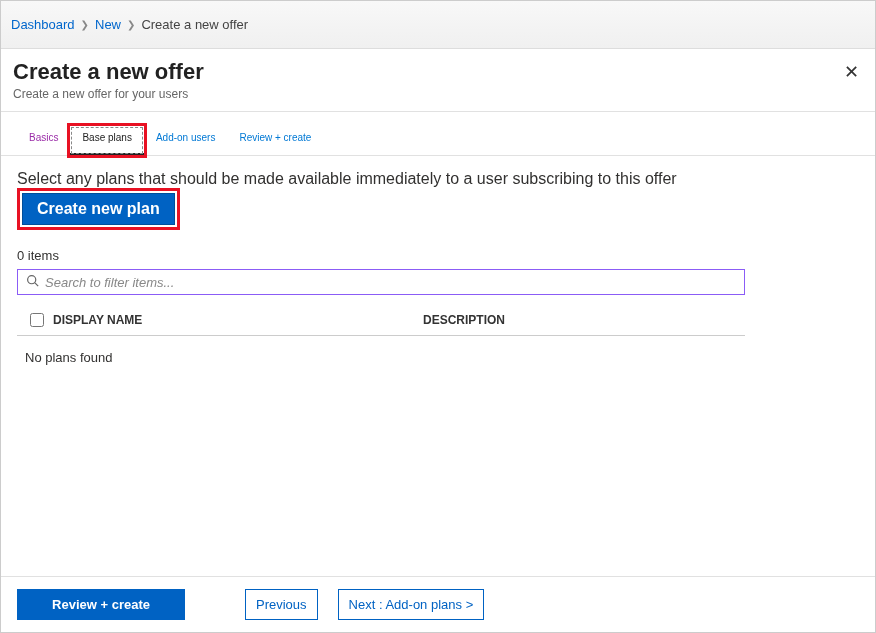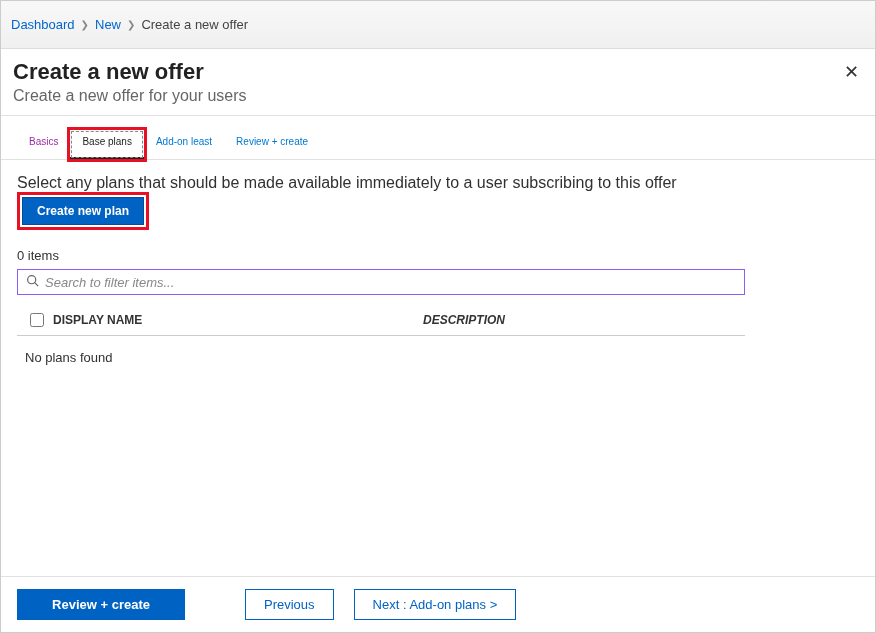--- a/index.html
+++ b/index.html
@@ -27,21 +27,21 @@
     .breadcrumb-sep { color: #888; font-size: 10px;}
     .breadcrumb-current { color: #444; }
     .header {
       display: flex;
       justify-content: space-between;
       align-items: flex-start;
       padding: 10px 12px 10px 12px;
       border-bottom: 1px solid #e1e1e1;
     }
     .page-title { font-size: 22px; font-weight: 600; color: #222; }
-    .page-subtitle { font-size: 16px; color: #666; margin-top: 2px; }
+    .page-subtitle { font-size: 12px; color: #666; margin-top: 2px; }
     .close-btn { cursor: pointer; padding: 4px; font-size: 18px; line-height: 1; color: #333; }
     .tabs {
       display: flex;
       gap: 0;
       padding: 14px 16px 0 16px;
       border-bottom: 1px solid #e1e1e1;
       font-size: 10px;
     }
     .tab {
       padding: 6px 12px 10px 12px;
@@ -68,21 +68,21 @@
     .primary-btn-wrap {
       display: inline-block;
       border: 3px solid #e81123;
       padding: 2px;
       margin-bottom: 18px;
     }
     .primary-btn {
       background: #0062c3;
       border: 1px solid #004e9a;
       color: #fff;
-      font-size: 12px;
+      font-size: 16px;
       font-weight: 600;
       padding: 6px 14px;
       cursor: pointer;
     }
     .items-count { font-size: 13px; color: #323130; margin-bottom: 6px; }
     .search-wrap {
       display: flex;
       align-items: center;
       border: 1px solid #8b5cf6;
       padding: 4px 8px;
@@ -105,21 +105,21 @@
       display: flex;
       align-items: center;
       border-bottom: 1px solid #ccc;
       padding: 8px 4px;
       font-size: 12px;
       font-weight: 600;
       color: #333;
     }
     .col-check { width: 32px; display: flex; justify-content: center; }
     .col-name { flex: 0 0 370px; }
-    .col-desc { flex: 1; font-style: italic; }
+    .col-desc { flex: 1; }
     .table-header input[type=checkbox] { width: 14px; height: 14px; }
     .empty-row { padding: 14px 8px; font-size: 13px; color: #323130; }
     .validation-msg { color: #e81123; font-size: 13px; margin-top: 30px; }
     .footer {
       display: flex;
       gap: 20px;
       align-items: center;
       padding: 12px 16px;
       border-top: 1px solid #e1e1e1;
     }
@@ -132,21 +132,21 @@
       padding: 8px 0;
       width: 168px;
       text-align: center;
       cursor: pointer;
     }
     .btn-secondary {
       background: #fff;
       border: 1px solid #0062c3;
       color: #0062c3;
       font-size: 13px;
-      padding: 7px 18px;
+      padding: 7px 10px;
       cursor: pointer;
     }
     .footer-spacer { width: 20px; }
   </style>
 </head>
 <body>
 
 <div class="breadcrumb-bar">
   <span class="breadcrumb-link">Dashboard</span>
   <span class="breadcrumb-sep">❯</span>
@@ -161,21 +161,21 @@
     <div class="page-subtitle">Create a new offer for your users</div>
   </div>
   <div class="close-btn">
     <span>✕</span>
   </div>
 </div>
 
 <div class="tabs">
   <div class="tab visited">Basics</div>
   <div class="tab active highlight-box">Base plans</div>
-  <div class="tab">Add-on least</div>
+  <div class="tab">Add-on users</div>
   <div class="tab">Review + create</div>
 </div>
 
 <div class="content">
   <div class="help-text">Select any plans that should be made available immediately to a user subscribing to this offer</div>
 
   <div class="primary-btn-wrap">
     <button class="primary-btn">Create new plan</button>
   </div>
 

